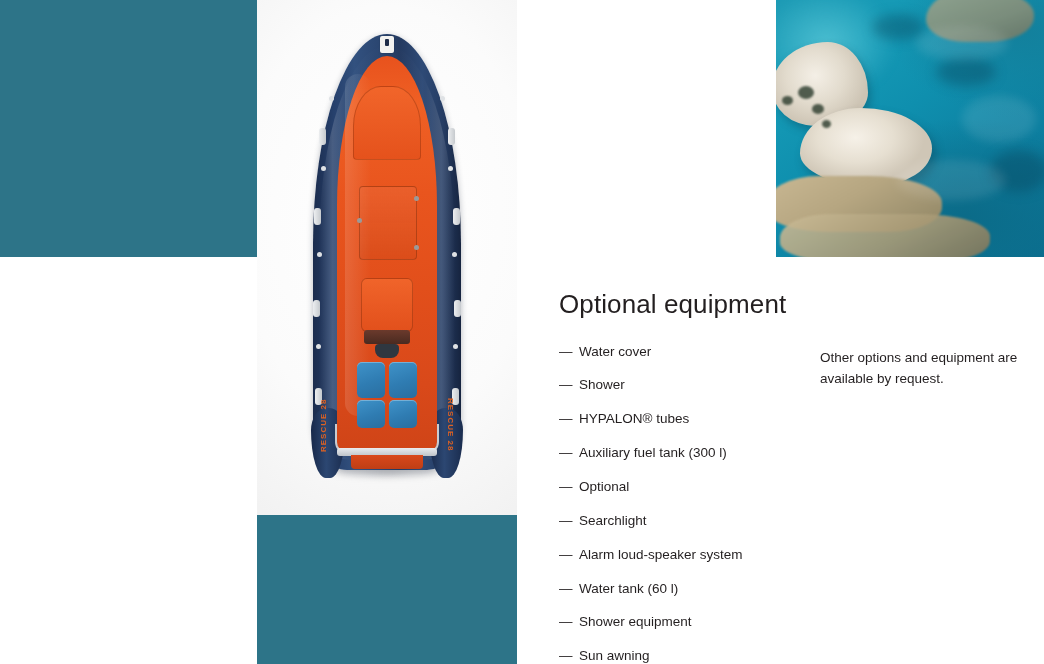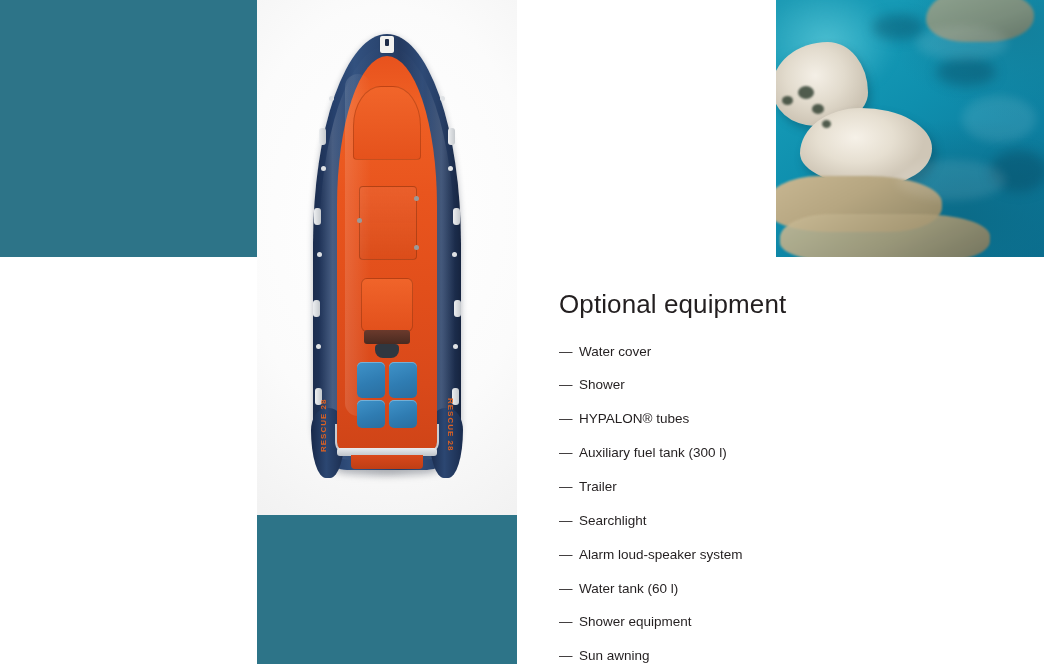--- a/index.html
+++ b/index.html
@@ -540,21 +540,21 @@
       <li>
         <span class="dash">—</span>
         <span>HYPALON® tubes</span>
       </li>
       <li>
         <span class="dash">—</span>
         <span>Auxiliary fuel tank (300 l)</span>
       </li>
       <li>
         <span class="dash">—</span>
-        <span>Trailer</span>
+        <span>Optional</span>
       </li>
       <li>
         <span class="dash">—</span>
         <span>Searchlight</span>
       </li>
       <li>
         <span class="dash">—</span>
         <span>Alarm loud-speaker system</span>
       </li>
       <li>
@@ -565,15 +565,16 @@
         <span class="dash">—</span>
         <span>Shower equipment</span>
       </li>
       <li>
         <span class="dash">—</span>
         <span>Sun awning</span>
       </li>
     </ul>
 
     <div class="notes">
+      <p>Other options and equipment are available by request.</p>
     </div>
   </div>
 </div>
 
 </body></html>

